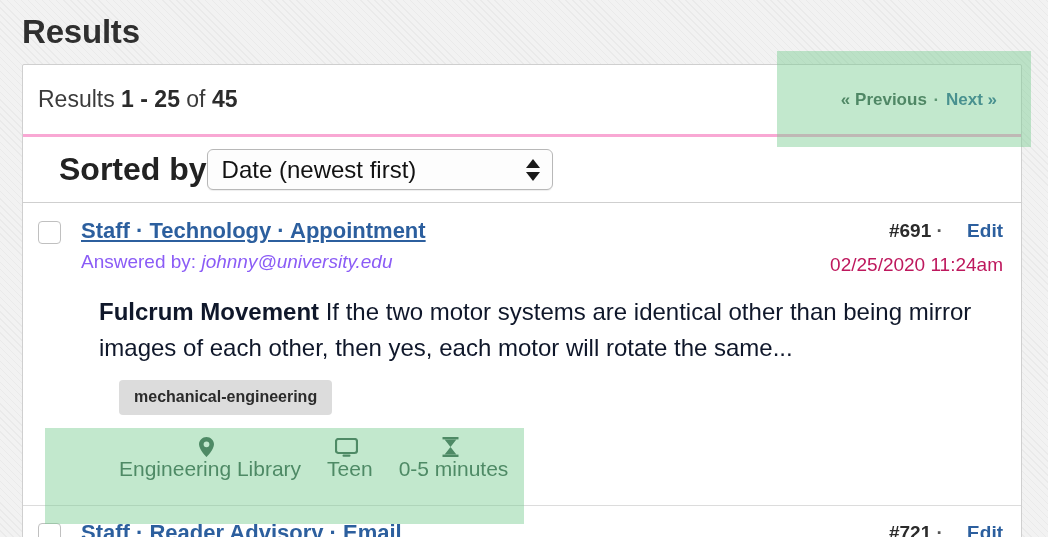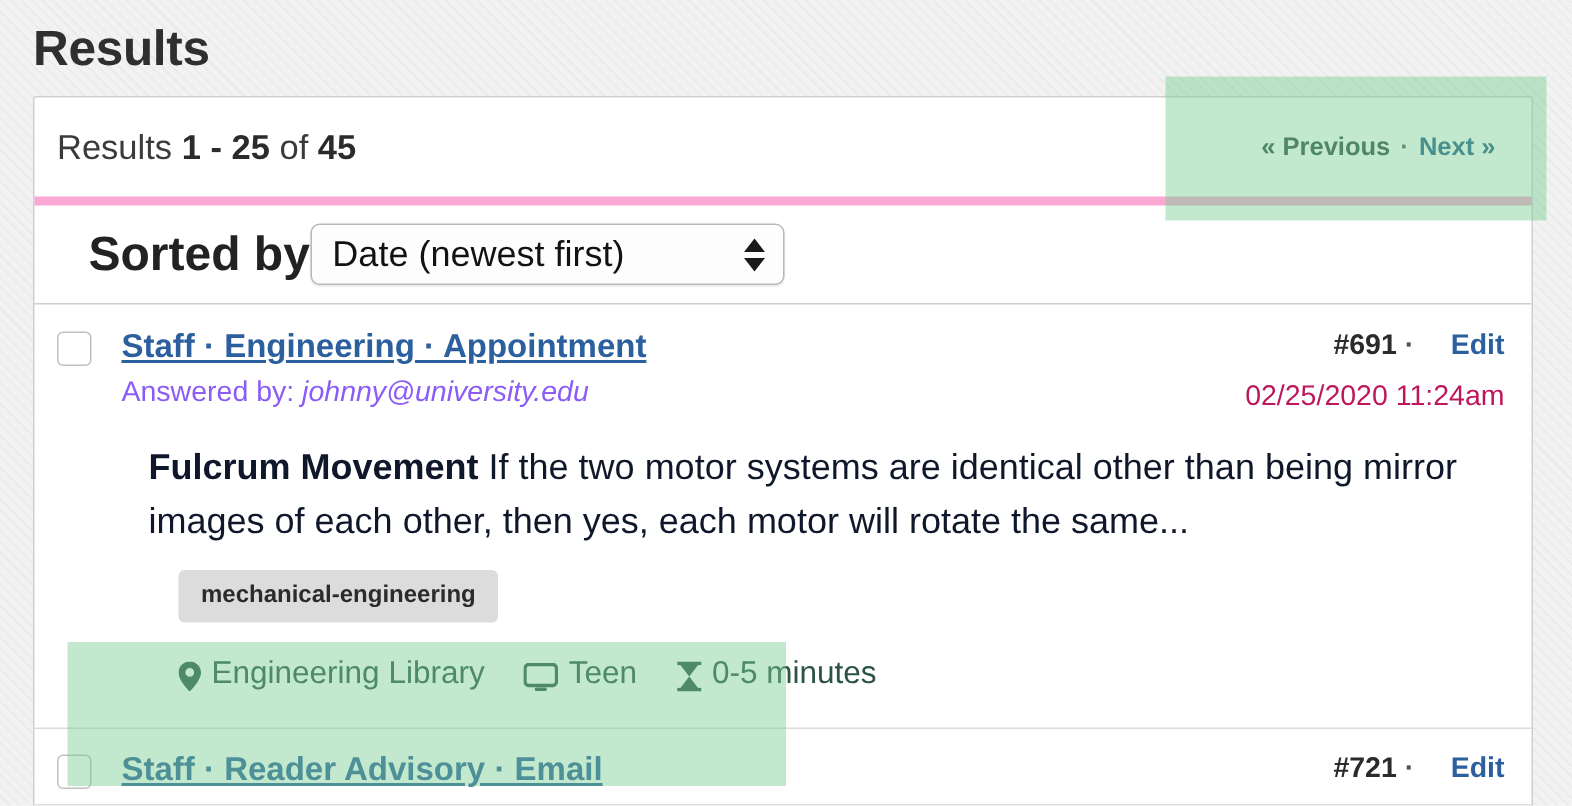--- a/index.html
+++ b/index.html
@@ -42,21 +42,21 @@
     
     height: 520px;
     background: #ffffff;
     border: 1px solid #cfcfcf;
     border-radius: 2px;
   }
 
   
   .count-bar {
     height: 72px;
-    border-bottom: 6px solid #f9a8d4;
+    border-bottom: 3px solid #f9a8d4;
     display: flex;
     align-items: center;
     justify-content: space-between;
     padding: 0 18px 0 15px;
   }
   .count-text {
     font-size: 23px;
     color: #3b3b3b;
     white-space: pre;
   }
@@ -86,21 +86,21 @@
     align-items: center;
     padding-left: 36px;
   }
   .sort-label {
     font-size: 32px;
     font-weight: bold;
     color: #222;
   }
   .sort-select {
     position: relative;
-    width: 316px;
+    width: 346px;
     height: 41px;
     background: #fdfdfd;
     border: 1px solid #b8b8b8;
     border-radius: 6px;
     box-shadow: 0 1px 1px rgba(0,0,0,0.07);
     display: flex;
     align-items: center;
     padding-left: 14px;
     font-size: 24px;
     color: #121212;
@@ -201,21 +201,21 @@
 
   .meta-row {
     margin-left: 81px;
     margin-top: 22px;
     margin-bottom: 14px;
     display: flex;
     align-items: center;
     font-size: 21px;
     color: #2c5443;
   }
-  .meta-item { display: flex; align-items: flex-end; margin-right: 26px; }
+  .meta-item { display: flex; align-items: center; margin-right: 26px; flex-direction: column; }
   .meta-item .mi-icon {
     display: inline-flex;
     align-items: center;
     justify-content: center;
     margin-right: 7px;
   }
   .meta-item .mi-label { white-space: pre; }
 
   
   .highlight {
@@ -252,21 +252,21 @@
         <span class="tri down"></span>
       </span>
     </div>
   </div>
 
   <div class="result-row">
     <div class="row-head">
       <div class="row-head-left">
         <div class="row-checkbox"></div>
         <div>
-          <a href="#" class="row-title">Staff · Engineering · Appointment</a>
+          <a href="#" class="row-title">Staff · Technology · Appointment</a>
           <div class="row-answered"><span>Answered by: </span><i>johnny@university.edu</i></div>
         </div>
       </div>
 
       <div class="row-head-right">
         <div class="row-id"><b>#691</b><span class="sep"> · </span><a href="#" class="row-edit">Edit</a></div>
         <div class="row-date">02/25/2020 11:24am</div>
       </div>
     </div>
 

